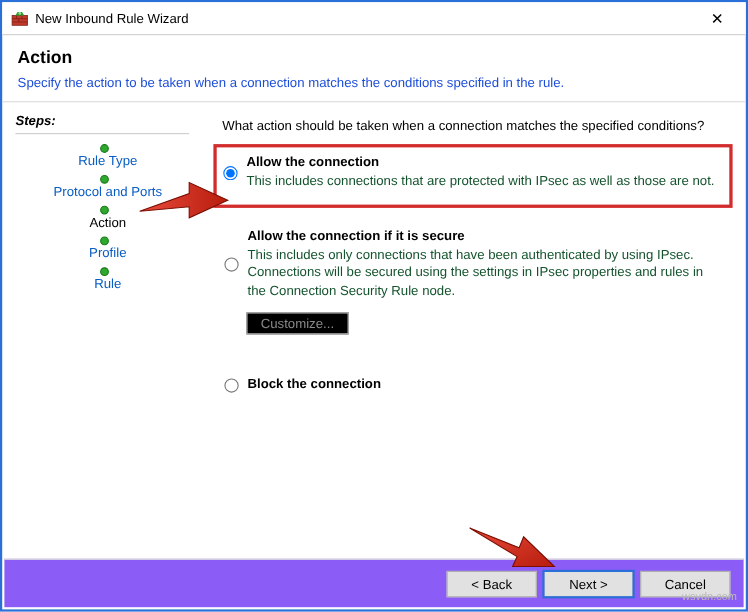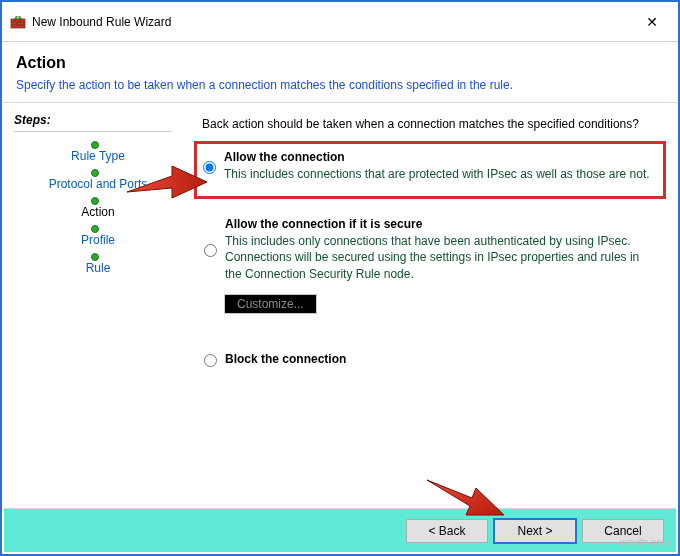--- a/index.html
+++ b/index.html
@@ -8,21 +8,21 @@
     font-family: "Segoe UI", Tahoma, sans-serif;
     font-size: 12px;
     background: #fff;
     width: 680px;
     height: 556px;
     overflow: hidden;
     position: relative;
     border: 2px solid #2b6fd8;
   }
   .titlebar {
-    height: 40px;
+    height: 30px;
     display: flex;
     align-items: center;
     padding: 0 6px 0 8px;
     border-bottom: 1px solid #d0d0d0;
     background: #fff;
   }
   .titlebar .icon {
     width: 16px; height: 16px;
     margin-right: 6px;
     display: inline-flex; align-items: center; justify-content: center;
@@ -121,21 +121,21 @@
   .footer {
     position: absolute;
     left: 2px; right: 2px; bottom: 2px;
     height: 44px;
     border-top: 1px solid #d9d9d9;
     display: flex;
     align-items: center;
     justify-content: flex-end;
     padding-right: 12px;
     gap: 6px;
-    background: #5eead4;
+    background: #8b5cf6;
   }
   .footer button {
     min-width: 82px;
     height: 24px;
     font-size: 12px;
     background: #e1e1e1;
     border: 1px solid #adadad;
     padding: 0 10px;
   }
   .footer button.primary {
@@ -203,21 +203,21 @@
           <a href="#">Profile</a>
         </li>
       <li>
           <span class="dot"></span>
           <a href="#">Rule</a>
         </li>
     </ul>
   </div>
 
   <div class="content">
-    <div class="prompt">Back action should be taken when a connection matches the specified conditions?</div>
+    <div class="prompt">What action should be taken when a connection matches the specified conditions?</div>
 
     <div class="opt-block highlight">
       <label class="opt">
         <input type="radio" name="act" checked="" style="">
         <div class="txt">
           <div class="ttl">Allow the connection</div>
           <div class="desc">This includes connections that are protected with IPsec as well as those are not.</div>
         </div>
       </label>
     </div>

